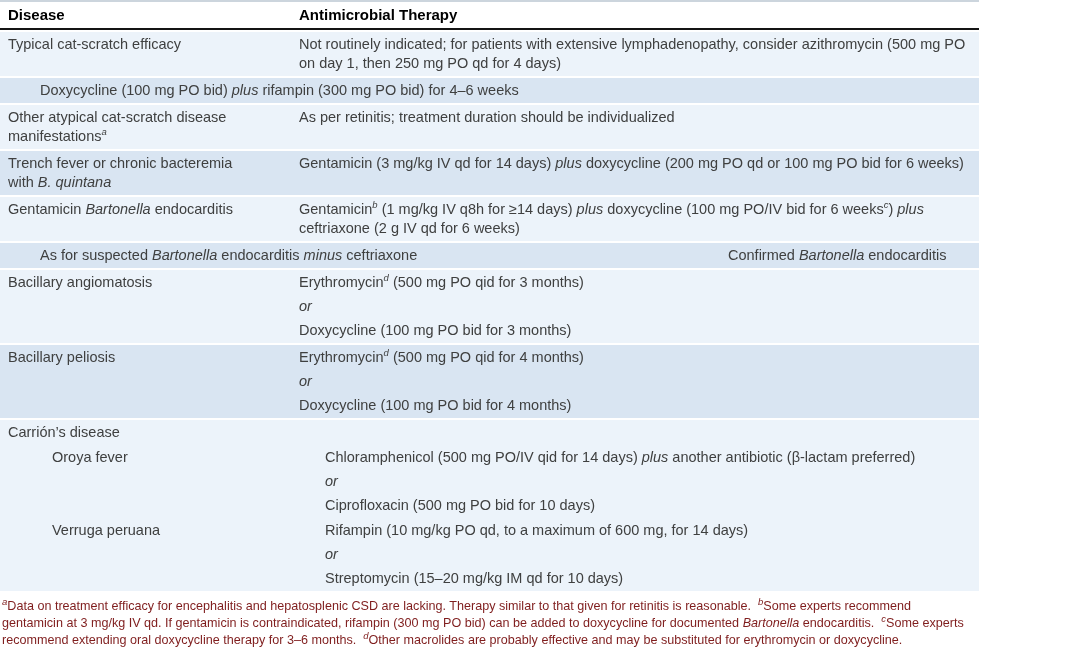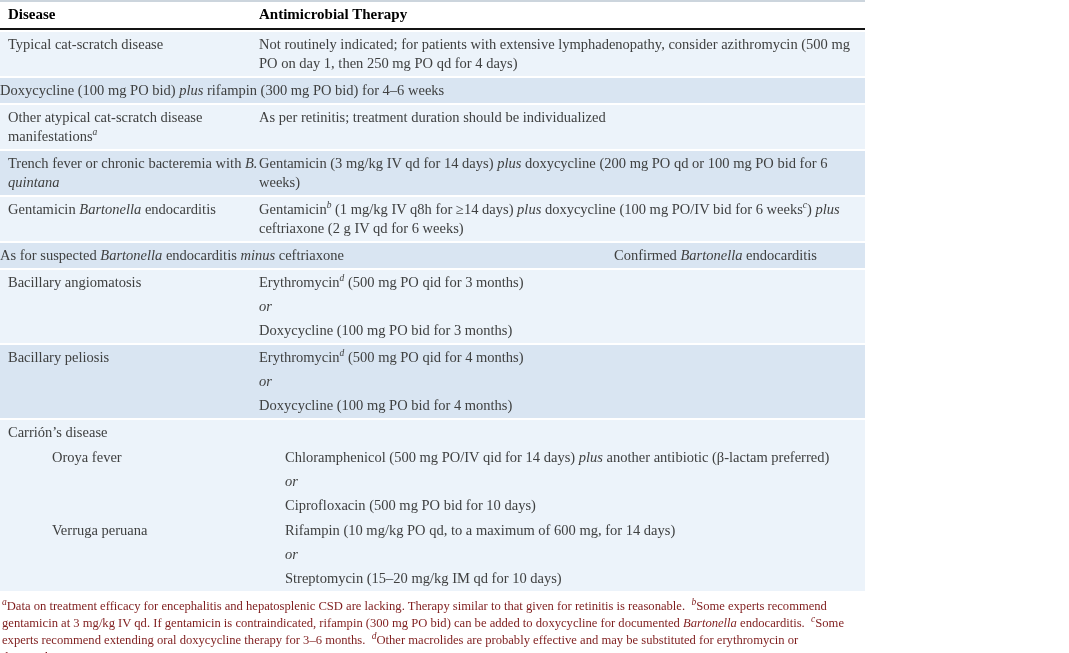--- a/index.html
+++ b/index.html
@@ -1,29 +1,29 @@
 <!DOCTYPE html>
 <html><head>
 <meta charset="utf-8">
 <style>
   html,body { margin:0; padding:0; background:#fff; }
   .page {
-    width:865px; height:653px; overflow:hidden; box-sizing:border-box;
+    width:979px; height:653px; overflow:hidden; box-sizing:border-box;
     background:#fff; color:#3f4040;
-    font-family:Liberation Serif, serif;
+    font-family:Liberation Sans, sans-serif;
   }
   
   .tbl { border-top:2px solid #ccd5dd; }
   .thead {
     display:flex; background:#fff; color:#000; font-weight:700;
     font-size:15px; line-height:19px; padding:3px 0 4px;
     border-bottom:2.5px solid #141414;
   }
   .col1 { width:259px; flex-shrink:0; box-sizing:border-box; padding-left:8px; }
-  .col2 { flex:1; box-sizing:border-box; padding-right:10px; }
+  .col2 { flex:1; box-sizing:border-box; padding-right:10px;margin-left:40px; }
   .row {
     display:flex; font-size:14.5px; line-height:19px;
     border-top:2px solid #fff;
   }
   .row.nosep { border-top:none; }
   .row.light { background:#ecf3fa; }
   .row.dark  { background:#d9e5f2; }
   .row .cell { padding-top:3px; padding-bottom:3px; }
   .row.indent .col1 { padding-left:26px;margin-left:26px; }
   .cell p { margin:0; }
@@ -44,21 +44,21 @@
 <body>
 
 <div class="page">
   <div class="tbl">
     <div class="thead">
       <div class="col1">Disease</div>
       <div class="col2">Antimicrobial Therapy</div>
     </div>
     <div>
         <div class="row light">
-          <div class="cell col1"><span>Typical cat-scratch disease</span></div>
+          <div class="cell col1"><span>Typical cat-scratch efficacy</span></div>
           <div class="cell col2">
             <p><span>Not routinely indicated; for patients with extensive lymphadenopathy, consider azithromycin (500 mg PO on day 1, then 250 mg PO qd for 4 days)</span></p>
           </div>
         </div>
         <div class="row dark">
           <div class="cell col2">
             <p><span>Doxycycline (100 mg PO bid) </span><span class="i">plus</span><span> rifampin (300 mg PO bid) for 4–6 weeks</span></p>
           </div>
         </div>
         <div class="row light">

